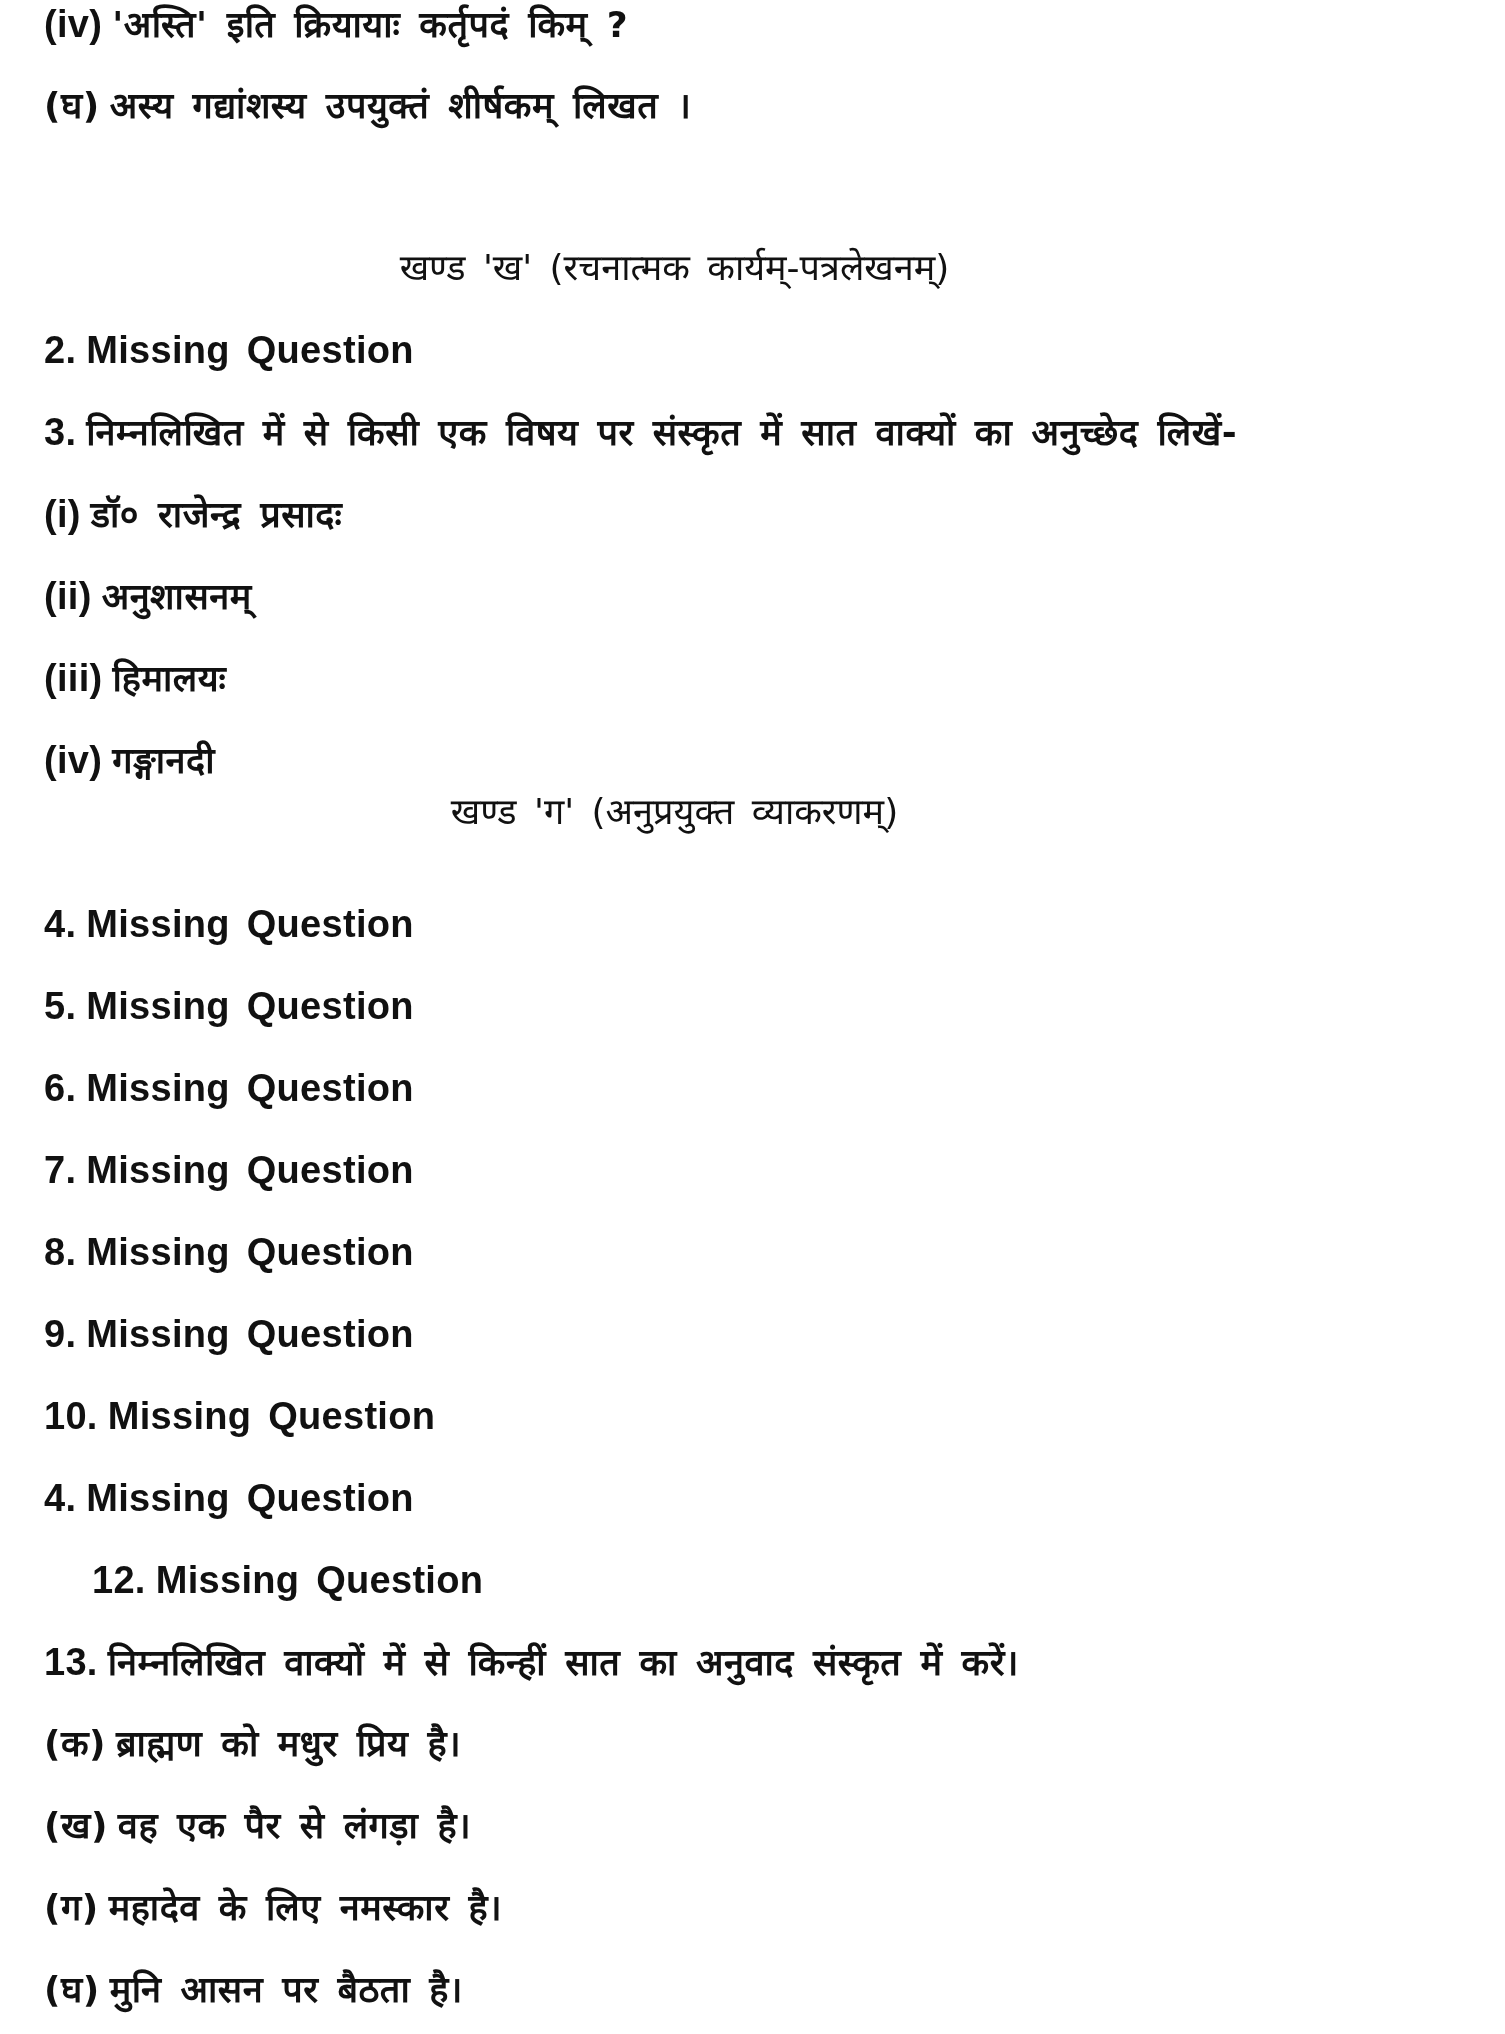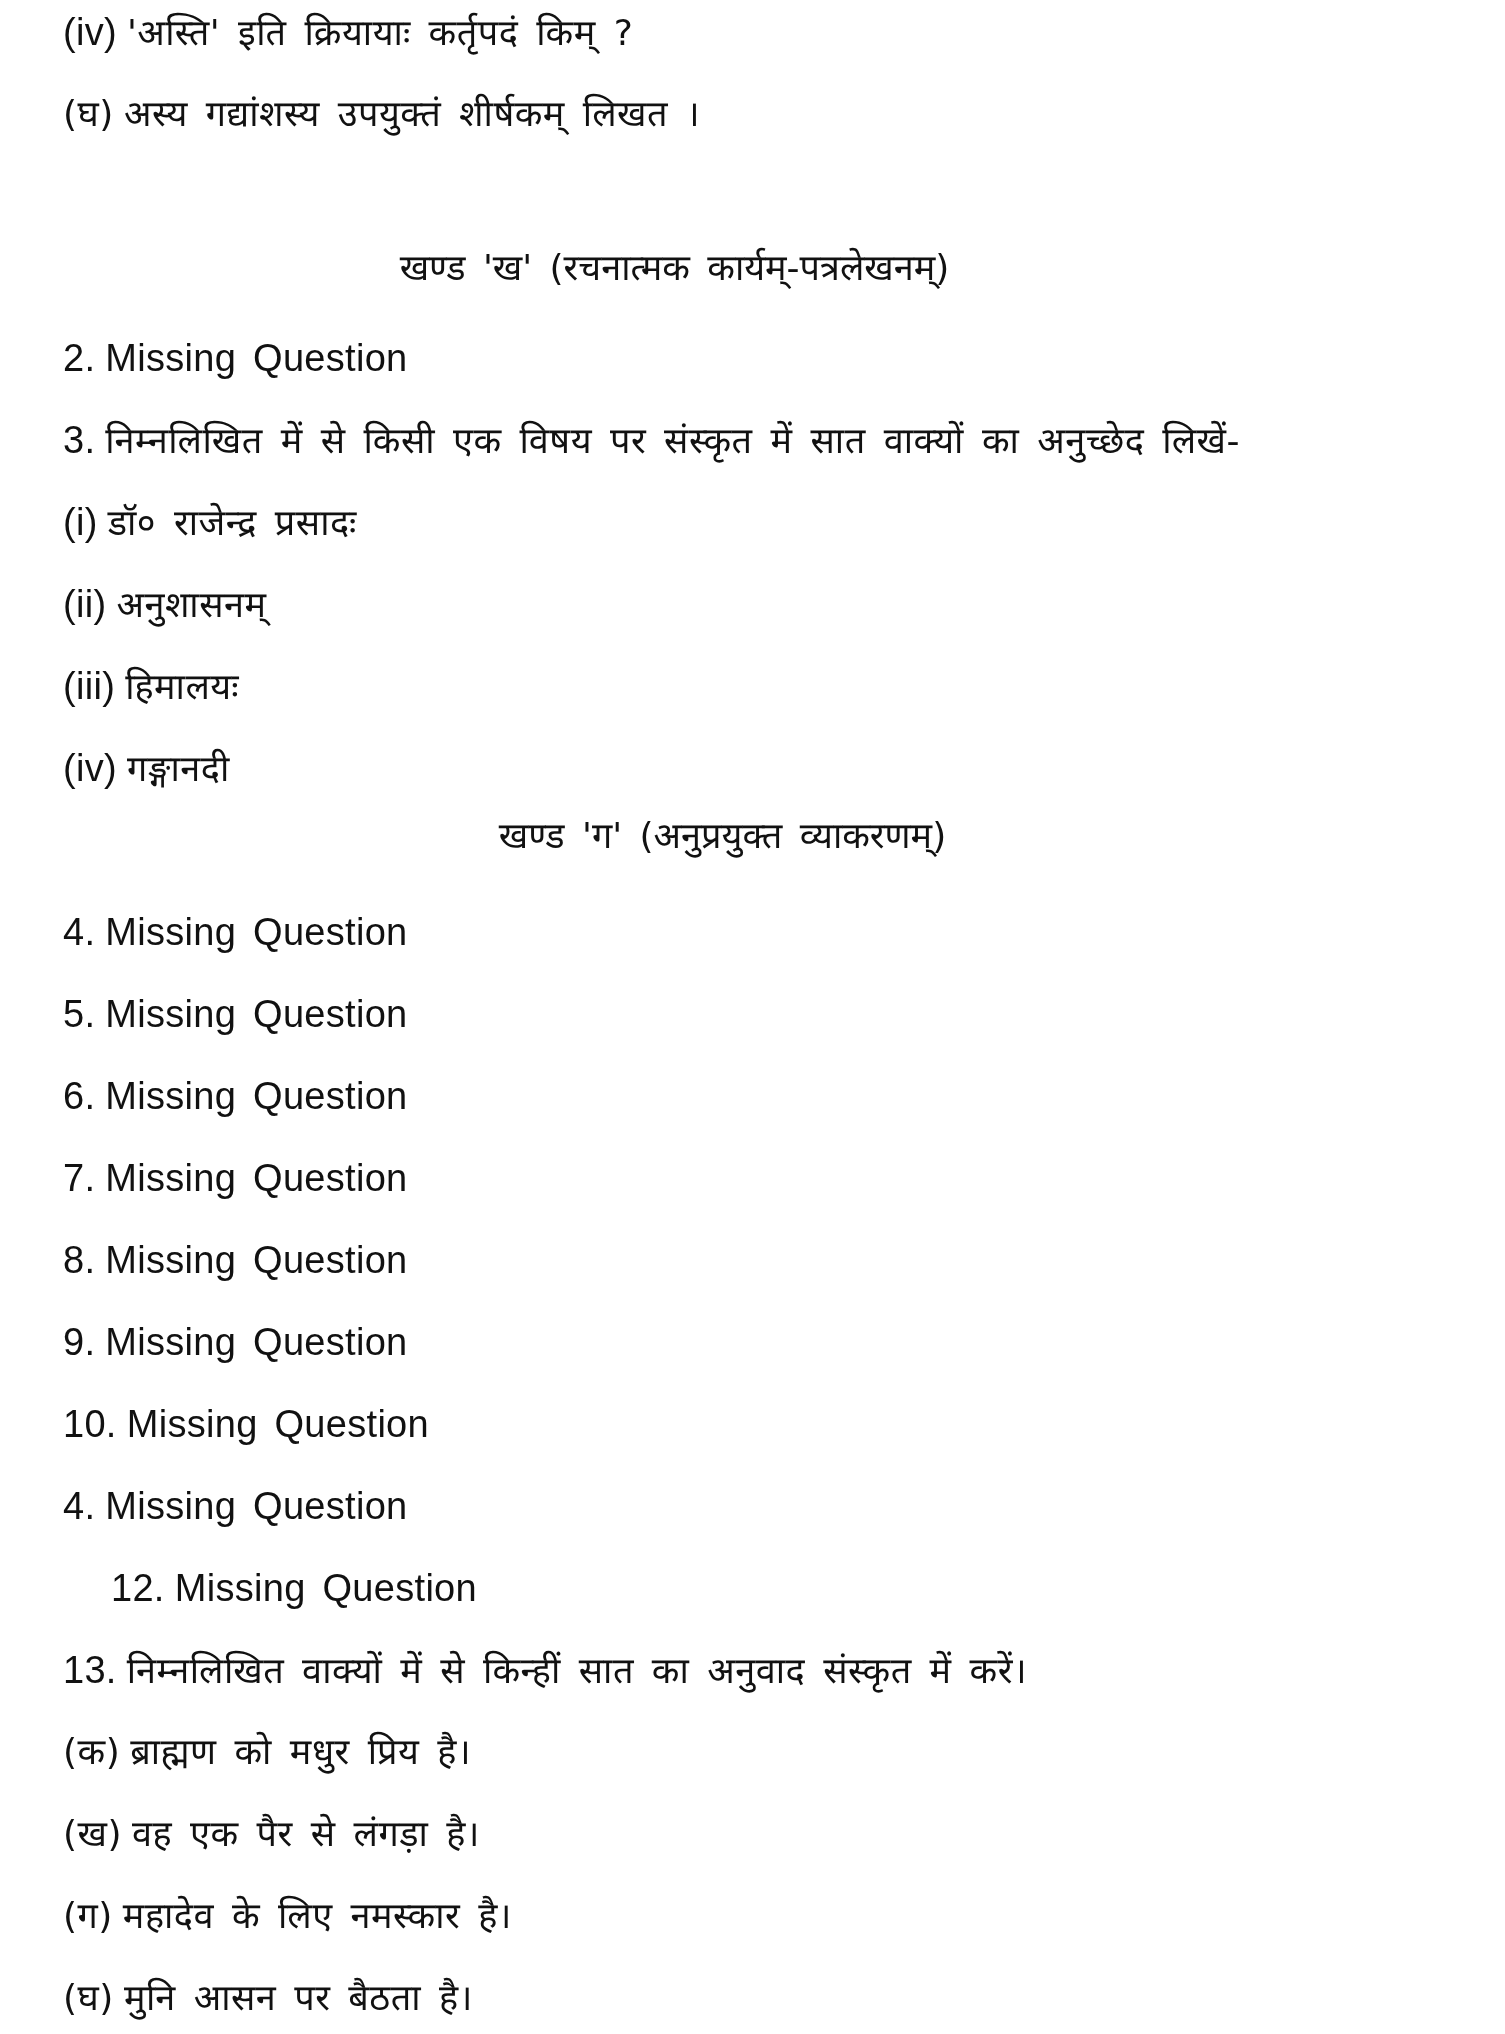--- a/index.html
+++ b/index.html
@@ -10,26 +10,27 @@
     body {
       width: 1505px;
       height: 2034px;
       position: relative;
       overflow: hidden;
       color: #111111;
       font-family: "DejaVu Sans", "Liberation Sans", sans-serif;
     }
     .line {
       position: absolute;
-      left: 63px;
+      left: 44px;
       font-size: 36px;
-      line-height: 64px;
+      line-height: 48px;
       white-space: nowrap;
       letter-spacing: 0.5px;
       word-spacing: 6px;
+      font-weight: bold;
     }
     .latin {
       font-family: "Liberation Sans", "DejaVu Sans", sans-serif;
       font-size: 38px;
       letter-spacing: 0.3px;
     }
     .heading {
       position: absolute;
       left: 0;
       width: 1349px;
@@ -69,21 +70,21 @@
   <div class="line" style="top:572px;text-align:right;">
     <span class="latin num">(ii)</span><span>अनुशासनम्</span>
   </div>
   <div class="line" style="top:654px;">
     <span class="latin num">(iii)</span><span>हिमालयः</span>
   </div>
   <div class="line" style="top:736px;">
     <span class="latin num">(iv)</span><span>गङ्गानदी</span>
   </div>
 
-  <div class="heading" style="top:812px;margin-left:48px;">खण्ड 'ग' (अनुप्रयुक्त व्याकरणम्)</div>
+  <div class="heading" style="top:788px;">खण्ड 'ग' (अनुप्रयुक्त व्याकरणम्)</div>
 
   <div class="line latin" style="top:900px;">
     <span class="num">4.</span><span>Missing Question</span>
   </div>
   <div class="line latin" style="top:982px;">
     <span class="num">5.</span><span>Missing Question</span>
   </div>
   <div class="line latin" style="top:1064px;">
     <span class="num">6.</span><span>Missing Question</span>
   </div>

